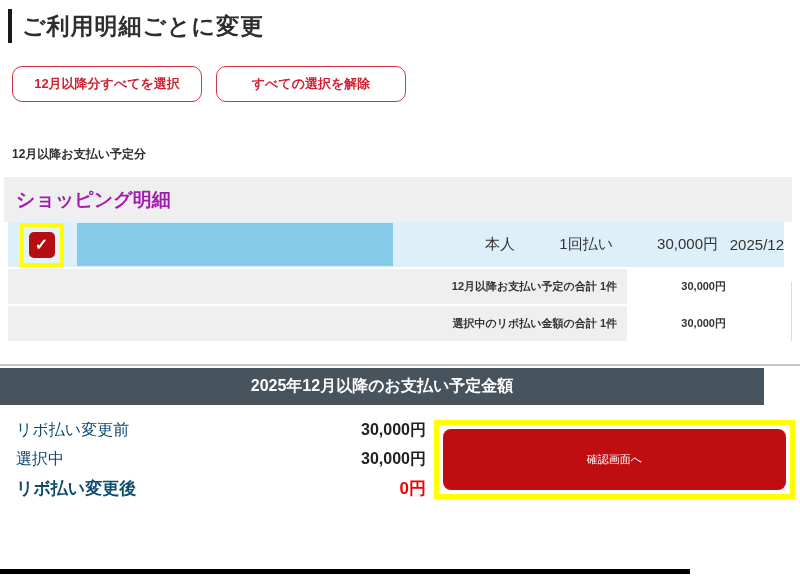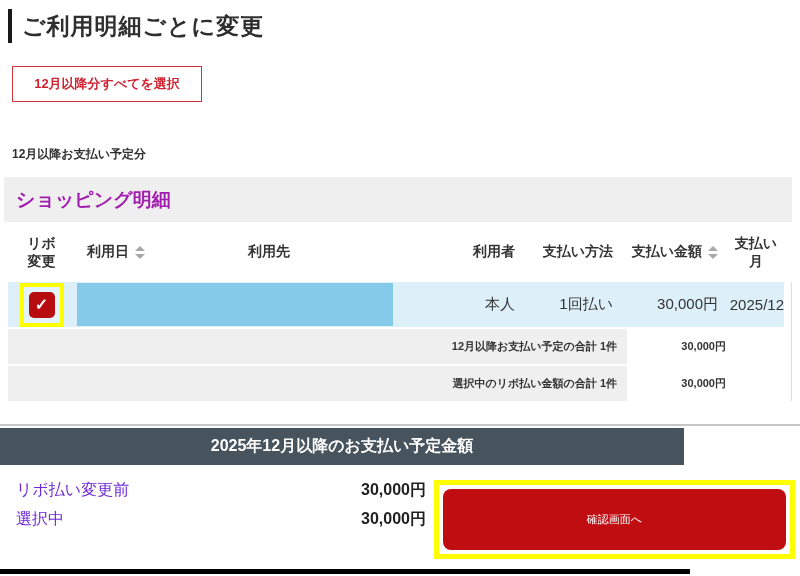--- a/index.html
+++ b/index.html
@@ -9,21 +9,21 @@
     background:#fff; font-family:"Liberation Sans", sans-serif; color:#333;
   }
   
   .title-row { display:flex; align-items:center; margin:8px 0 0 8px; height:36px; }
   .title-accent { width:4px; height:34px; background:#1a1a1a; margin-right:10px; }
   .page-title { font-size:23px; font-weight:bold; color:#2e2e2e; letter-spacing:1px; }
   
   .btn-row { display:flex; gap:14px; margin:22px 0 0 12px; }
   .outline-btn {
     min-width:190px; height:36px; background:#fff; border:1px solid #d6333f;
-    border-radius:0; color:#d01f2e; font-size:13px; font-weight:bold;
+    border-radius:10px; color:#d01f2e; font-size:13px; font-weight:bold;
     font-family:"Liberation Sans", sans-serif; cursor:pointer; padding:0 18px;
   }
   
   .section-heading { margin:44px 0 0 12px; font-size:12px; font-weight:bold; color:#2e2e2e; }
   
   .gray-bar {
     margin:14px 8px 0 4px; height:45px; line-height:45px; background:#efefef;
     padding-left:12px; font-size:19px; font-weight:bold; color:#a21caf;
   }
   
@@ -62,28 +62,28 @@
   
   .srow { display:flex; height:35px; margin-top:2px; font-size:11px; font-weight:bold; color:#333; }
   .srow .label-cell {
     width:619px; background:#efefef; text-align:right; padding-right:10px;
     line-height:35px;
   }
   .srow .amount-cell { flex:1; background:#fff; text-align:right; padding-right:66px; line-height:35px; }
   
   .pre-line { margin-top:23px; height:2px; background:#c6c6c6; width:800px; }
   .dark-bar {
-    margin-top:2px; height:37px; width:684px; background:#47545e; color:#fff;
+    margin-top:2px; height:37px; width:764px; background:#47545e; color:#fff;
     font-size:16px; font-weight:bold; display:flex; align-items:center; justify-content:center;
   }
   
   .bottom { position:relative; height:100px; }
   .totals { position:absolute; left:16px; top:11px; width:410px; }
   .totals-row { display:flex; justify-content:space-between; align-items:center; height:29px; font-size:16px; }
-  .totals-row .t-label { color:#6d28d9; }
+  .totals-row .t-label { color:#0c4a6e; }
   .totals-row .t-amount { font-weight:bold; color:#1f1f1f; }
   .totals-row.final .t-label { font-weight:bold; font-size:17px; }
   .totals-row.final .t-amount { color:#f00000; font-size:17px; }
   .confirm-highlight {
     position:absolute; left:434px; top:15px; width:361px; height:79px;
     border:5px solid #ffff00; background:#fff; padding:4px;
   }
   .confirm-btn {
     width:100%; height:100%; background:#c00d12; border:none; border-radius:8px;
     color:#fff; font-size:11px; font-family:"Liberation Sans", sans-serif; cursor:pointer;
@@ -95,51 +95,29 @@
 
 <div class="page">
 
   <div class="title-row">
     <div class="title-accent"></div>
     <div class="page-title">ご利用明細ごとに変更</div>
   </div>
 
   <div class="btn-row">
     <button class="outline-btn">12月以降分すべてを選択</button>
+    <button class="outline-btn">すべての選択を解除</button>
   </div>
 
   <div class="section-heading">12月以降お支払い予定分</div>
 
   <div class="gray-bar">ショッピング明細</div>
 
   <div class="table">
 
-    <div class="thead">
-      <div class="col-check">
-        <span class="wrap2">リボ変更</span>
-      </div>
-      <div class="col-zone">
-        <span>利用日</span>
-        <span class="sort-icon">
-            <span class="up"></span>
-            <span class="down"></span>
-          </span>
-        <span class="merchant-head">利用先</span>
-      </div>
-      <div class="col-user">利用者</div>
-      <div class="col-method">支払い方法</div>
-      <div class="col-amount">
-        <span>支払い金額</span>
-        <span class="sort-icon">
-            <span class="up"></span>
-            <span class="down"></span>
-          </span>
-      </div>
-      <div class="col-month">支払い月</div>
-    </div>
 
     <div class="trow">
       <div class="col-check">
         <div class="select-highlight">
           <div class="checkbox">
             <span>✓</span>
           </div>
         </div>
       </div>
       <div class="col-zone">
@@ -169,20 +147,24 @@
   <div class="bottom">
     <div class="totals">
       <div class="totals-row">
         <span class="t-label">リボ払い変更前</span>
         <span class="t-amount">30,000円</span>
       </div>
       <div class="totals-row">
         <span class="t-label">選択中</span>
         <span class="t-amount">30,000円</span>
       </div>
+      <div class="totals-row final">
+        <span class="t-label">リボ払い変更後</span>
+        <span class="t-amount">0円</span>
+      </div>
     </div>
     <div class="confirm-highlight">
       <button class="confirm-btn">確認画面へ</button>
     </div>
   </div>
 
   <div class="black-line"></div>
 
 </div>
 

